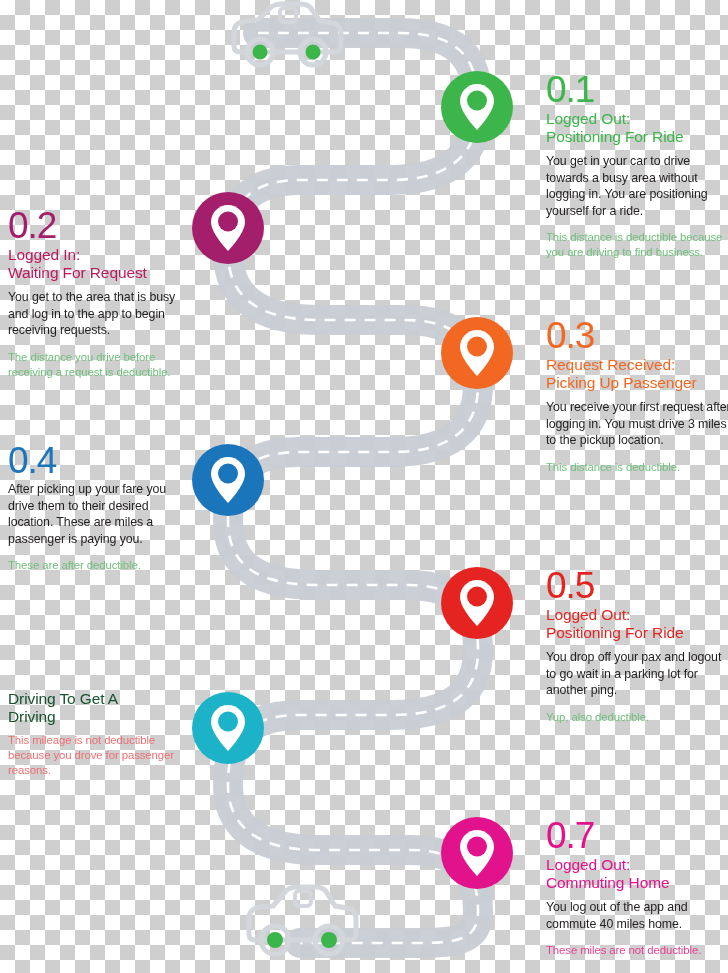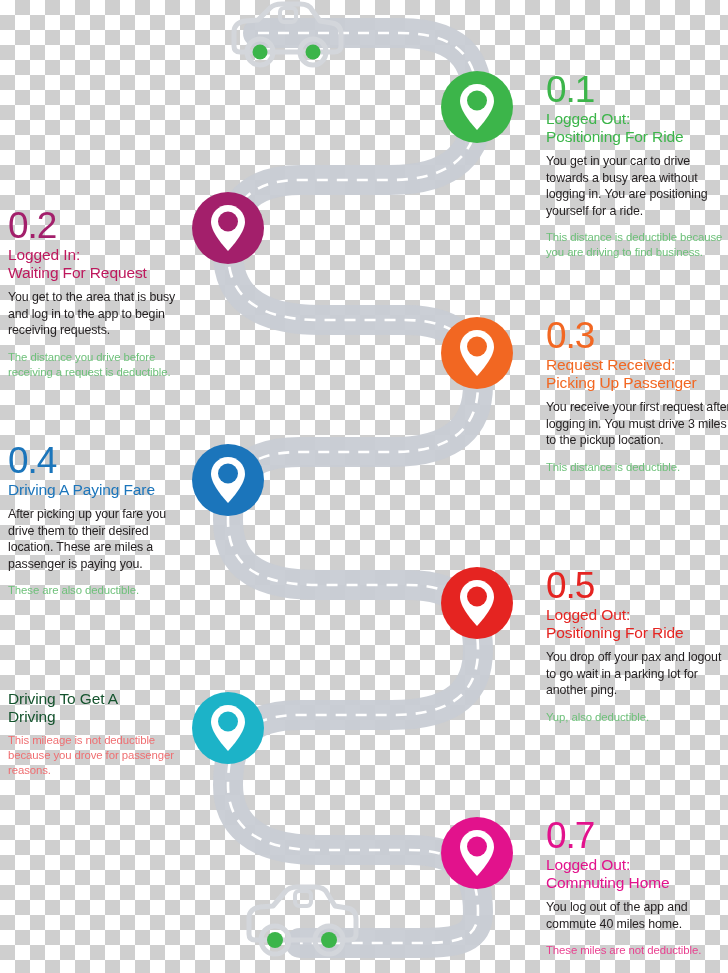--- a/index.html
+++ b/index.html
@@ -222,25 +222,22 @@
   <div class="step-title" style="color: rgb(242, 103, 34);">
     <span>Request Received:</span><br>
     <span>Picking Up Passenger</span>
   </div>
   <p class="step-body">You receive your first request after logging in. You must drive 3 miles to the pickup location.</p>
   <p class="step-note note-green">This distance is deductible.</p>
 </div>
 
 <div class="panel panel-left" style="top:443px;">
   <div class="step-num" style="color: rgb(27, 117, 187);">0.4</div>
-  <div class="step-title" style="color: rgb(27, 117, 187);">
-    <span>Driving A Paying Fare</span>
-  </div>
   <p class="step-body">After picking up your fare you drive them to their desired location. These are miles a passenger is paying you.</p>
-  <p class="step-note note-green">These are also deductible.</p>
+  <p class="step-note note-green">These are after deductible.</p>
 </div>
 
 <div class="panel panel-right" style="top:568px;">
   <div class="step-num" style="color: rgb(229, 36, 33);">0.5</div>
   <div class="step-title" style="color: rgb(229, 36, 33);">
     <span>Logged Out:</span><br>
     <span>Positioning For Ride</span>
   </div>
   <p class="step-body">You drop off your pax and logout to go wait in a parking lot for another ping.</p>
   <p class="step-note note-green">Yup, also deductible.</p>

